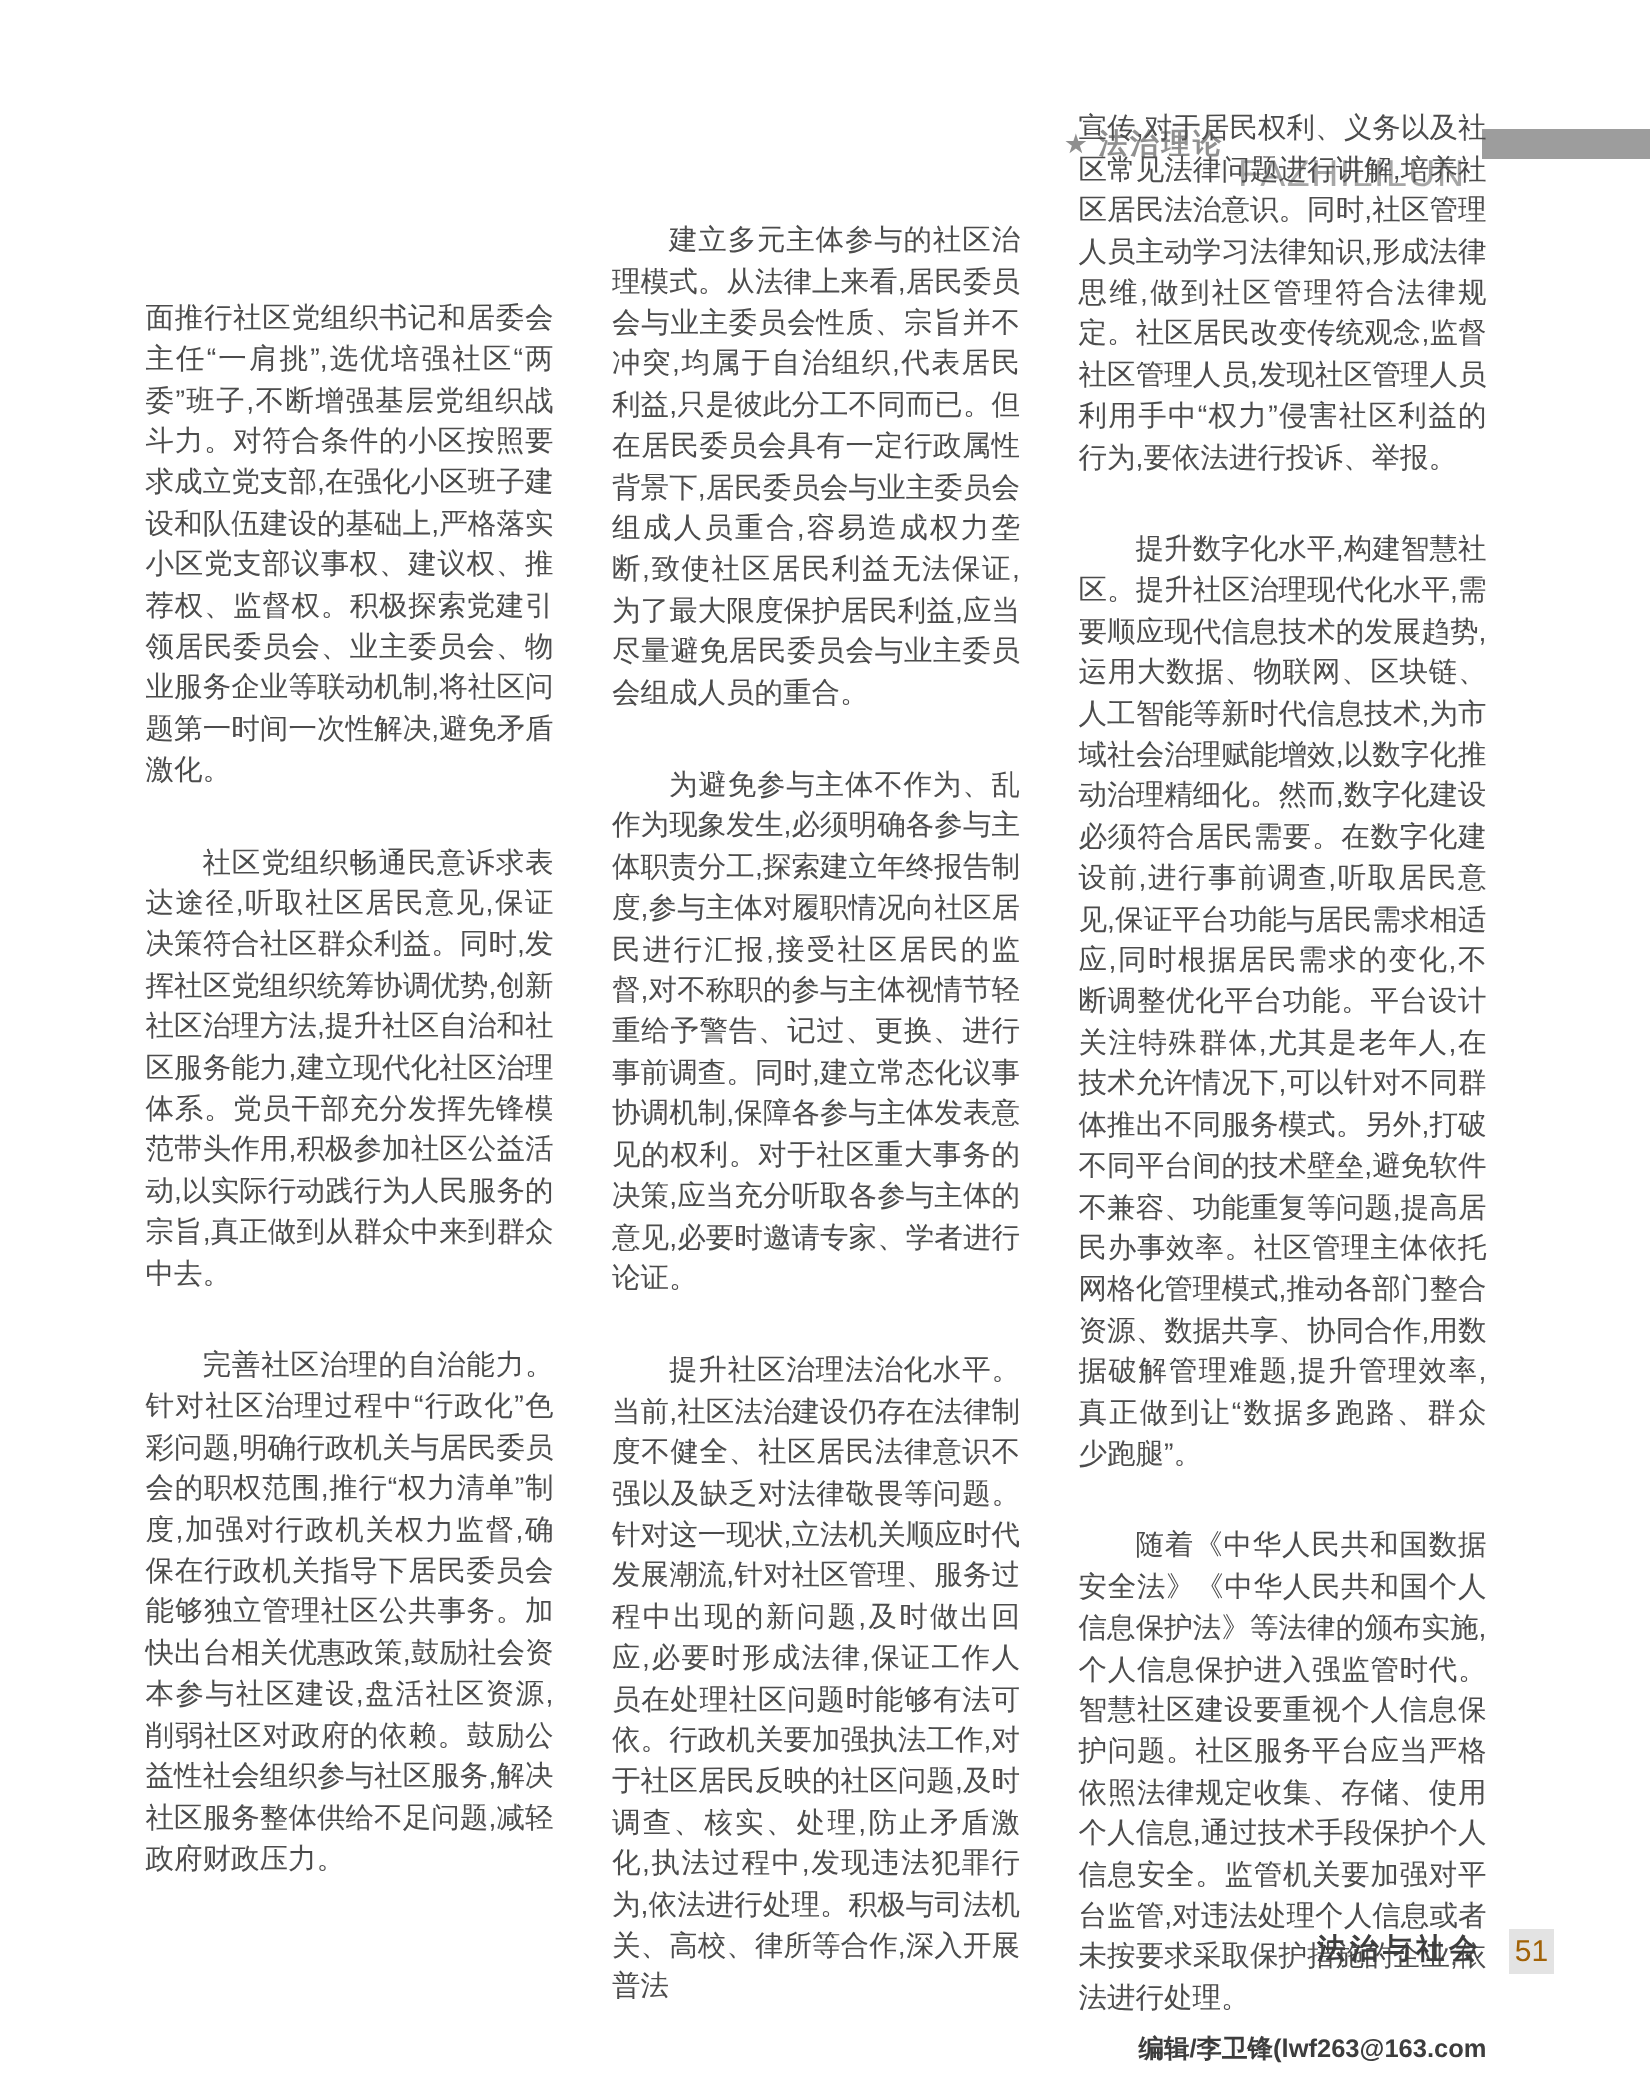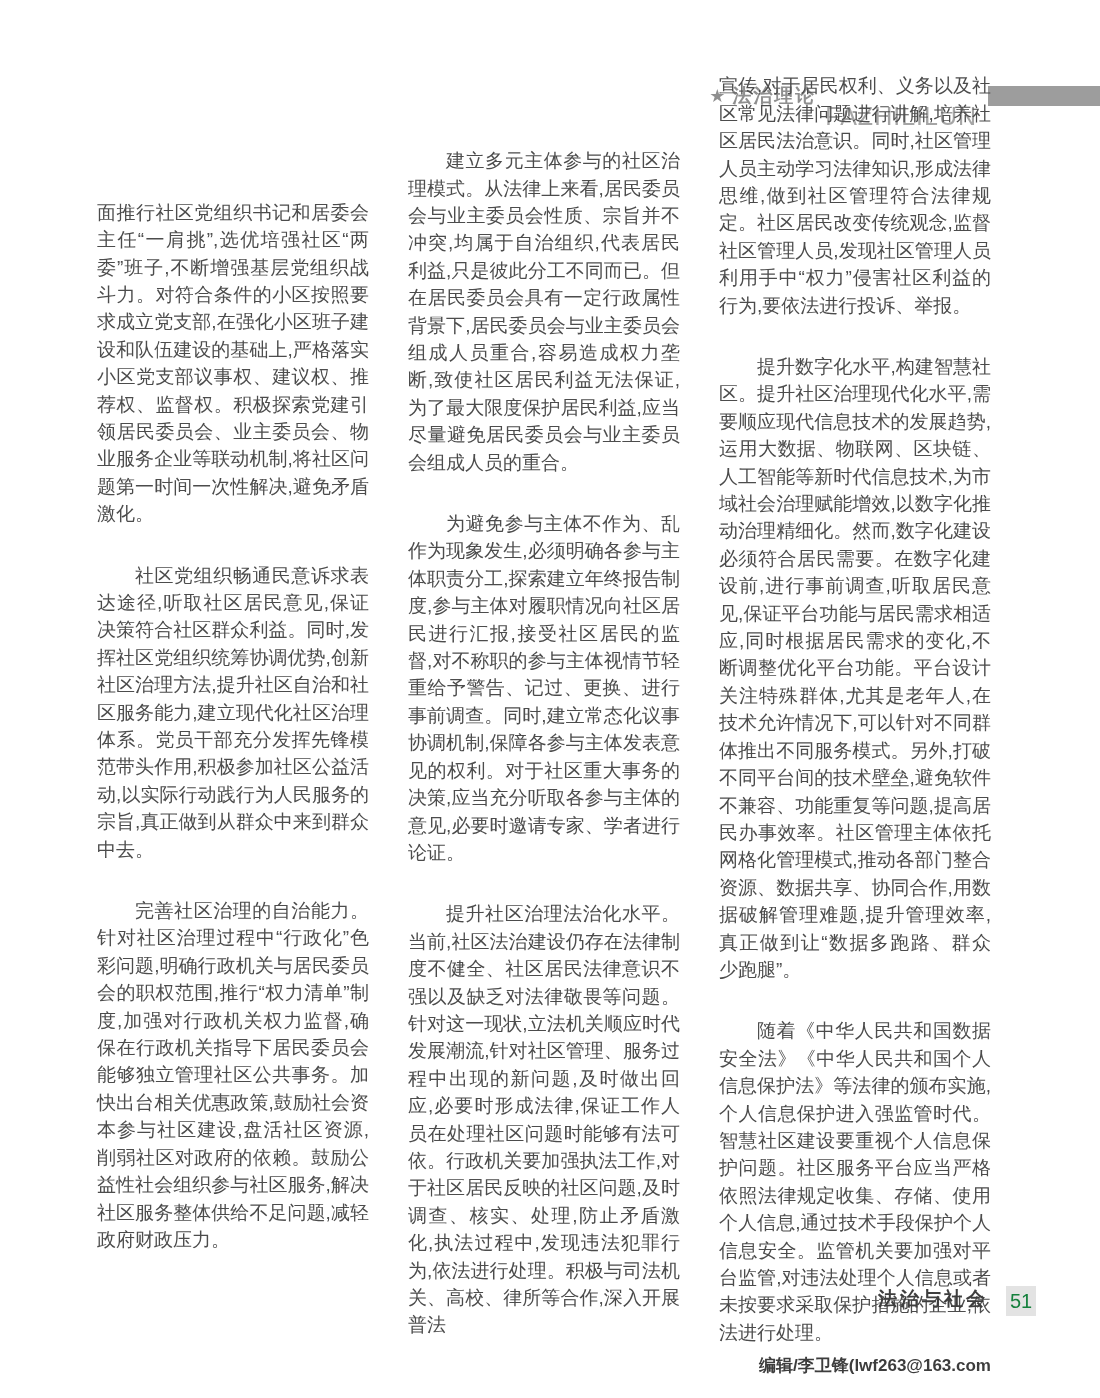--- a/index.html
+++ b/index.html
@@ -72,21 +72,21 @@
   }
   .journal-name {
     font-size: 19px; font-weight: bold;
     color: #3e3e3e; letter-spacing: 3px;
   }
   .page-number-box {
     margin-left: 18px;
     min-width: 30px; height: 30px;
     background: var(--page-number-bg, #e3e3e3);
     display: flex; align-items: center; justify-content: center;
-    font-size: 20px; color: #15803d;
+    font-size: 20px; color: #a16207;
     padding: 0 3px;
   }
 </style>
 </head>
 <body>
 
 <div class="page">
 
   <div class="header">
     <span class="star">★</span>

